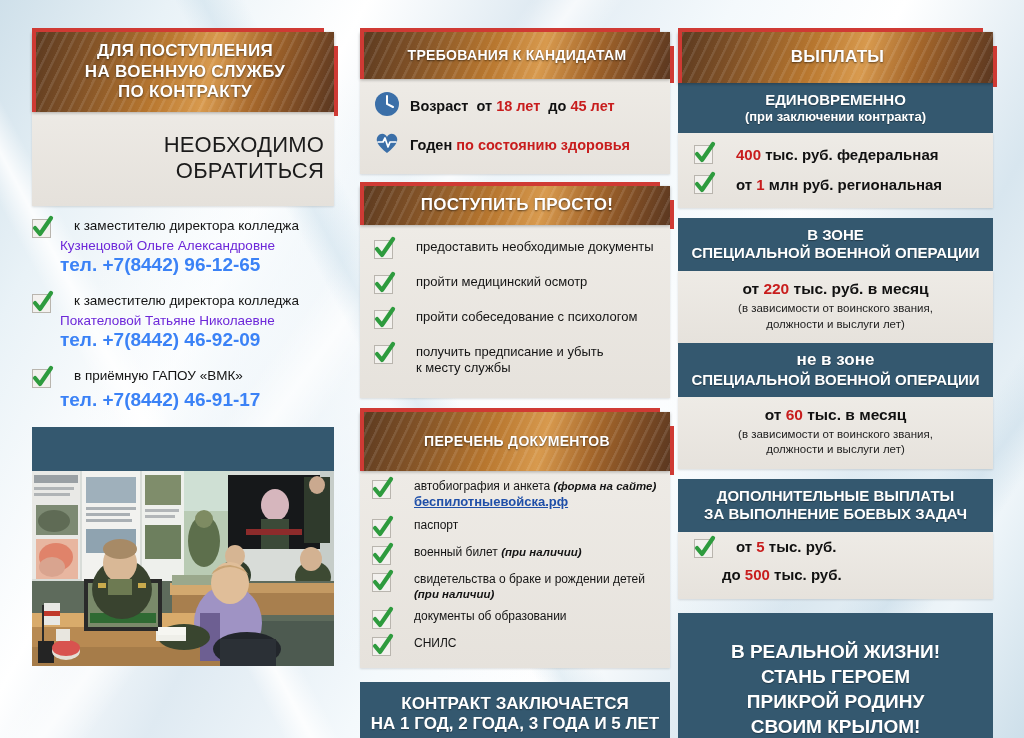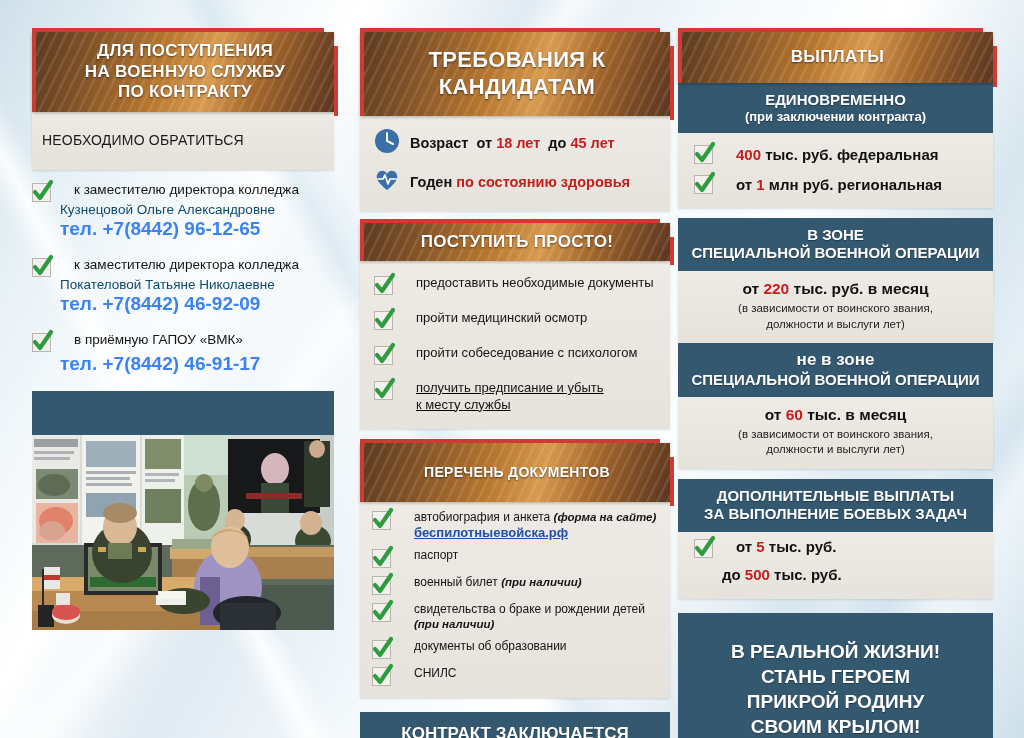--- a/index.html
+++ b/index.html
@@ -90,53 +90,53 @@
     background: #f3f1ee;
     position: relative;
     margin-top: 1px;
   }
   .chk svg { position: absolute; left: -1px; top: -5px; }
   .chk-txt { font-size: 13px; line-height: 1.25; color: #141414; }
 
   
   .title-box {
     background: linear-gradient(180deg, #edeae5 0%, #e5e1db 100%);
-    text-align: left;
+    text-align: right;
     padding: 20px 10px 22px;
-    font-size: 14px;
+    font-size: 22px;
     color: #1b1b1b;
     letter-spacing: .2px;
     box-shadow: 0 1px 2px rgba(0,0,0,0.12);
   }
   .contacts { margin-top: 12px; }
   .contact-item { margin-bottom: 17px; }
   .contact-item:last-child { margin-bottom: 4px; }
   .contact-line1 { font-size: 13.5px; color: #141414; }
-  .contact-line2 { font-size: 13.5px; color: #0c4a6e; }
+  .contact-line2 { font-size: 13.5px; color: #6d28d9; }
   .contact-tel  { font-size: 19px; font-weight: bold; color: #3b82f6; margin-top: 1px; }
 
   .photo-wrap { margin-top: 16px; }
   .photo-bar { height: 44px; background: #34586f; }
   .photo {
     height: 195px;
     position: relative;
     overflow: hidden;
     background: linear-gradient(180deg, #cfd5d2 0%, #a9b0ab 100%);
   }
 
   
   .req-panel { padding: 12px 14px 14px; }
   .req-row { display: flex; align-items: center; gap: 10px; margin-bottom: 9px; }
   .req-row:last-child { margin-bottom: 0; }
   .req-text { font-size: 14.5px; font-weight: bold; color: #121212; }
   .red { color: #c81d1d; }
 
   .steps-panel { padding: 14px 14px 14px; }
   .steps-panel .chk-row { margin-bottom: 15px; }
-  .steps-panel .chk-row:last-child { margin-bottom: 2px; text-decoration: underline; }
+  .steps-panel .chk-row:last-child { margin-bottom: 8px; }
 
   .docs-panel { padding: 8px 12px 10px; }
   .docs-panel .chk-row { margin-bottom: 7px; }
   .docs-panel .chk-row:last-child { margin-bottom: 2px; }
   .docs-panel .chk-txt { font-size: 12px; }
   .ital { font-style: italic; font-weight: bold; font-size: 11.5px; }
   .link { color: #1f4fa8; font-weight: bold; text-decoration: underline; font-size: 13px; }
 
   
   .pay-amt { font-size: 15px; font-weight: bold; color: #111; }
@@ -318,21 +318,21 @@
           <ellipse cx="34" cy="177" rx="14" ry="8" fill="#d8534f"></ellipse>
           <rect x="24" y="158" width="14" height="12" fill="#e8e6df"></rect>
         </svg>
       </div>
     </div>
 
   </div>
 
   <div class="col col-mid">
 
-    <div class="banner" style="font-size:22px;padding:15px 14px;">
+    <div class="banner" style="font-size:14px;padding:15px 14px;">
       <div class="bt">ТРЕБОВАНИЯ К КАНДИДАТАМ</div>
     </div>
 
     <div class="panel req-panel">
       <div class="req-row">
         <span>
           <svg width="26" height="26" viewBox="0 0 26 26">
             <circle cx="13" cy="13" r="12" fill="#3b6fa8"></circle>
             <path d="M13 5 L13 13 L19 16" stroke="#fff" stroke-width="2" fill="none" stroke-linecap="round"></path>
           </svg>

